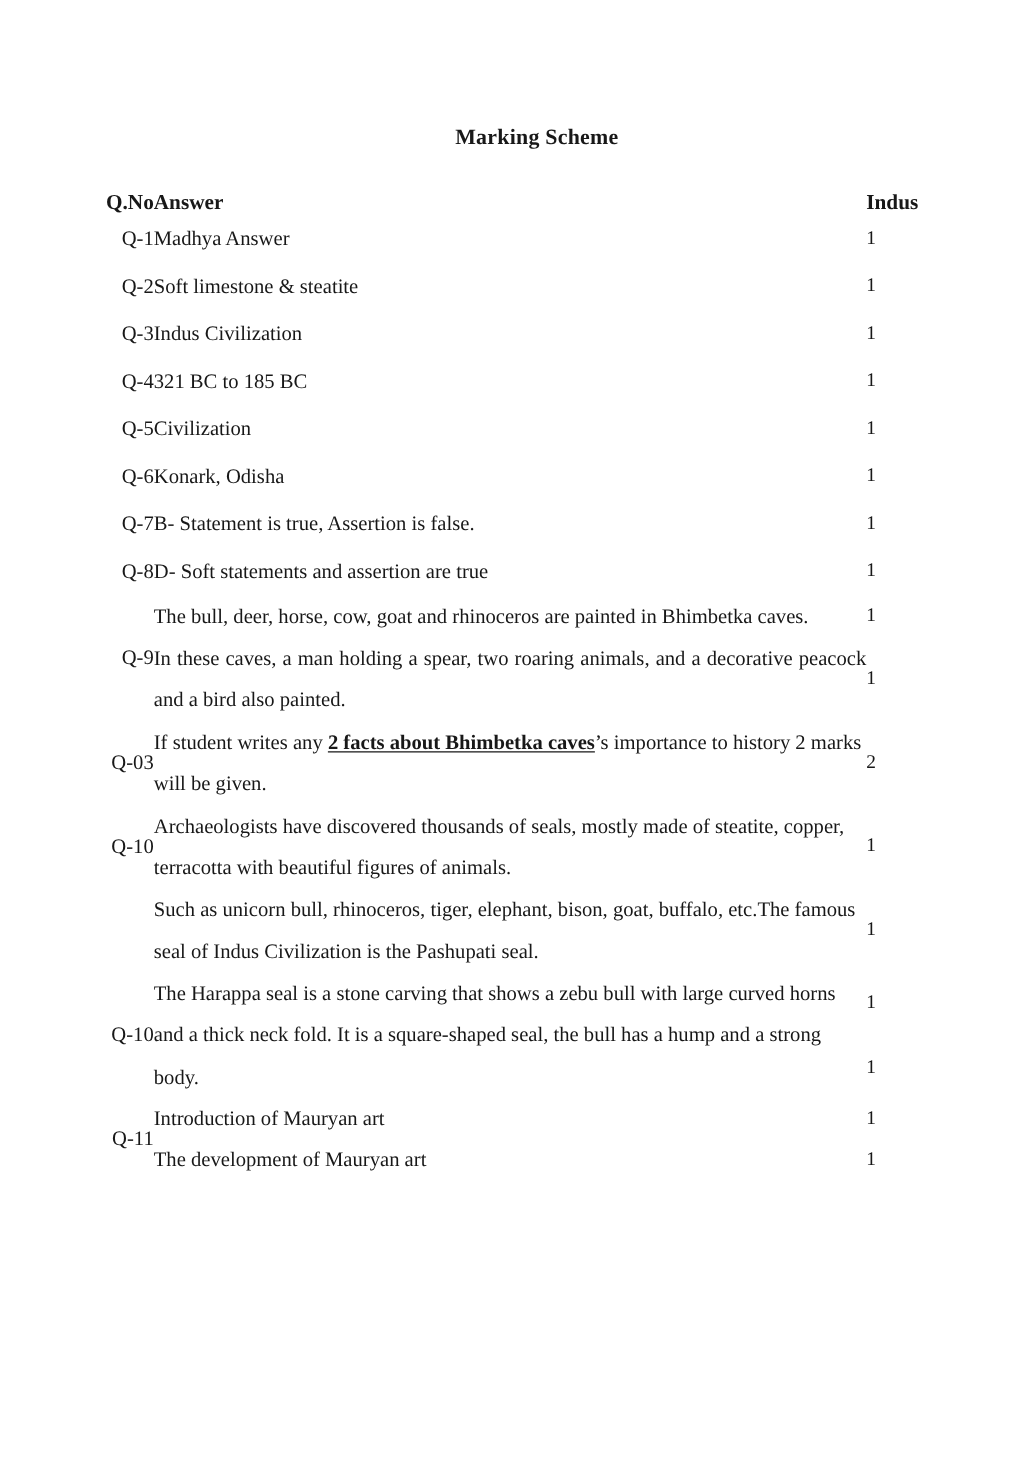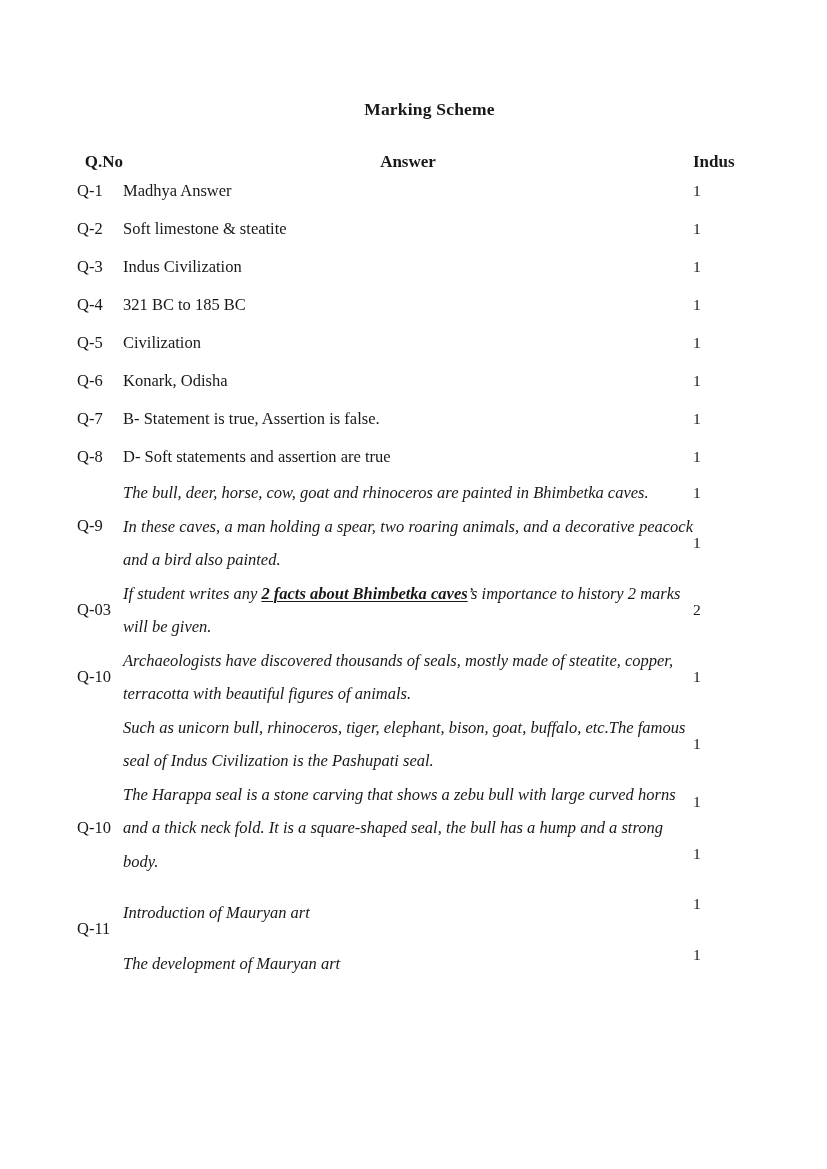--- a/index.html
+++ b/index.html
@@ -54,27 +54,27 @@
   }
 
   
   .hdr-qno, .hdr-ans, .hdr-marks {
     font-size: 17px;
     font-weight: bold;
     padding-bottom: 18px;
     vertical-align: top;
   }
   .hdr-qno   { text-align: right; }
-  .hdr-ans   { text-align: center; padding-left: 16px; }
+  .hdr-ans   { text-align: left; padding-left: 16px; }
   .hdr-marks { text-align: left;  padding-left: 22px; }
 
   
   .cell-qno {
     font-size: 16.5px;
-    text-align: left;
+    text-align: right;
     white-space: nowrap;
     vertical-align: middle;
   }
   .cell-ans {
     font-size: 16.5px;
     padding-left: 46px;
     line-height: 1.0;
   }
   .cell-marks {
     font-size: 15.5px;
@@ -90,21 +90,20 @@
   tr.row-simple .cell-marks {
     height: 38px;
     vertical-align: middle;
   }
 
   
   .para {
     margin: 0;
     line-height: 33.5px;
     font-size: 16.5px;
-    font-style: italic;
   }
   .para.justify {
     text-align: justify;
     text-align-last: left;
   }
 
   .block-pad { padding-top: 6px; padding-bottom: 6px; }
 
   .mark-stack {
     line-height: 33.5px;
@@ -113,21 +112,21 @@
 
   .bold-underline {
     font-weight: bold;
     text-decoration: underline;
     text-decoration-thickness: 1px;
     text-underline-offset: 1.5px;
   }
 
   .two-line-marks .m:first-child { margin-bottom: 18px; }
 
-  .tight-rows .cell-ans .para { line-height: 33px; margin-top: 18px; }
+  .tight-rows .cell-ans .para { line-height: 33px; }
 </style>
 </head>
 <body>
 
 <div class="page">
 
   <div class="doc-title">Marking Scheme</div>
 
   <table class="scheme-table">
     <colgroup>

